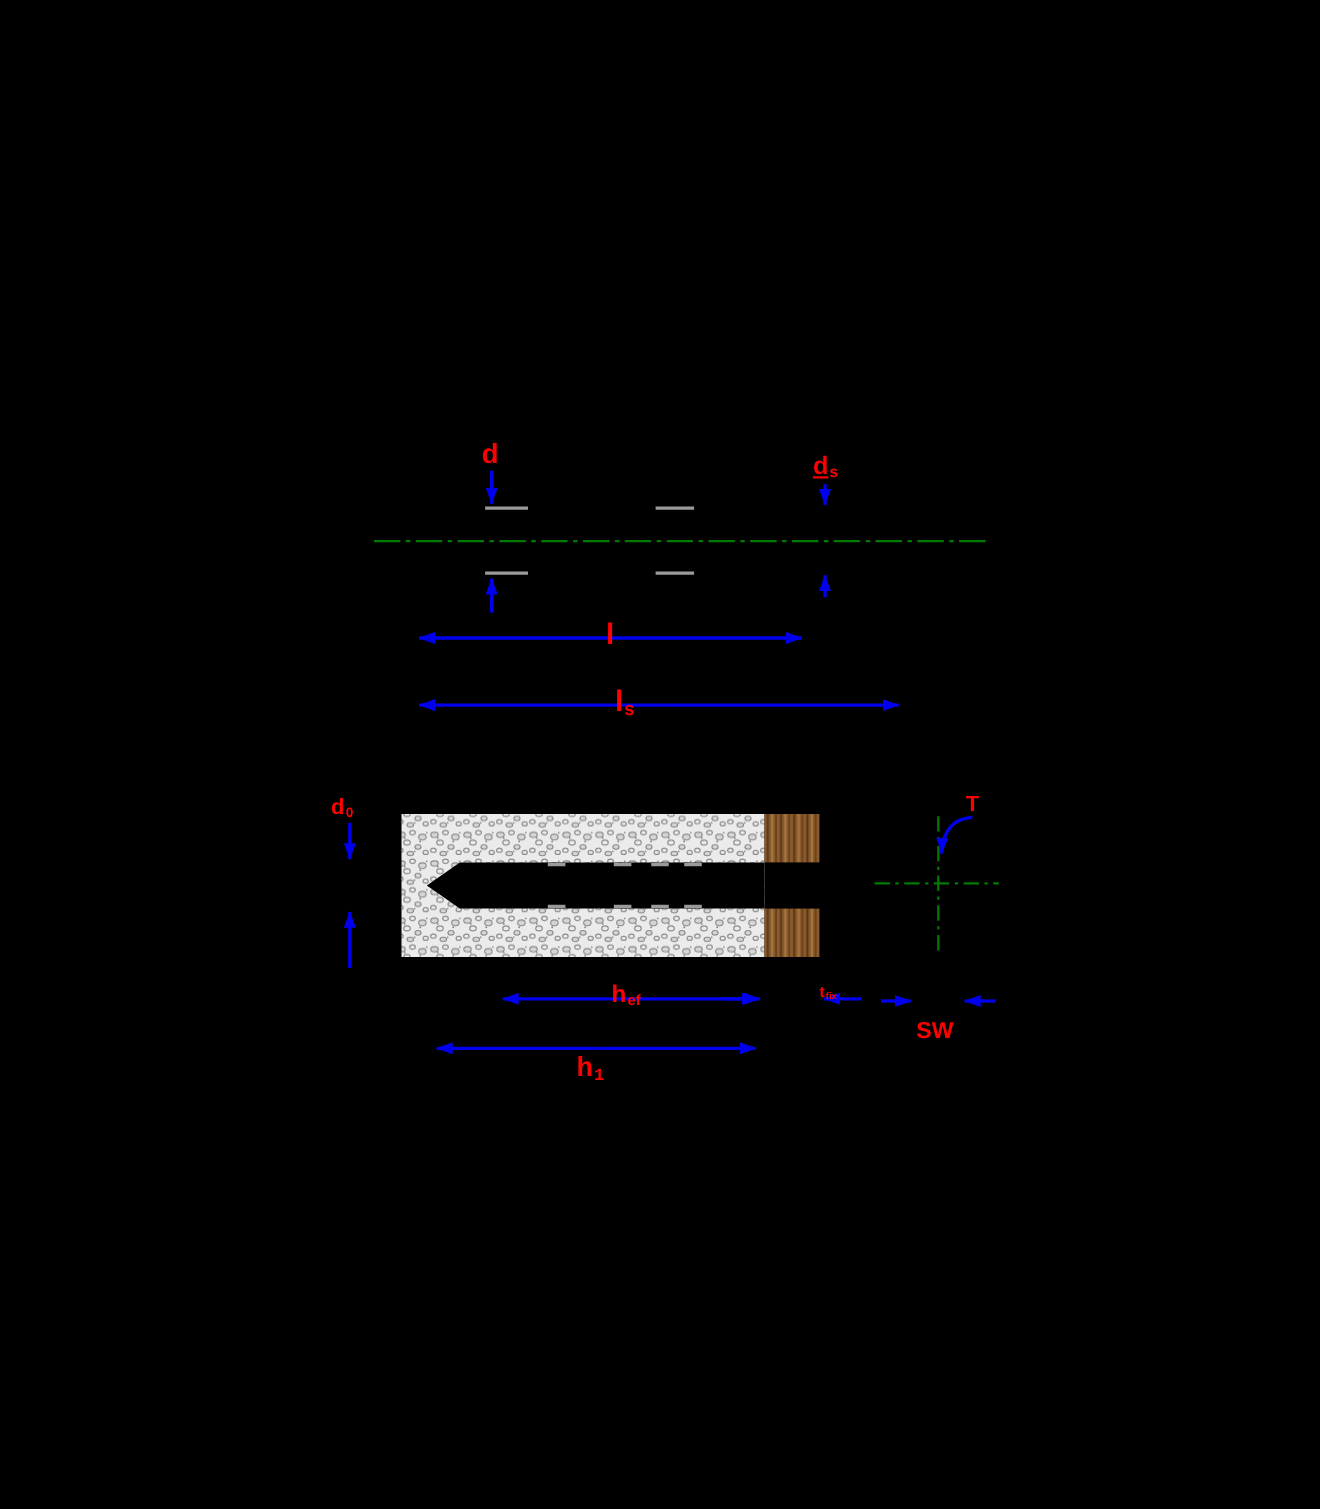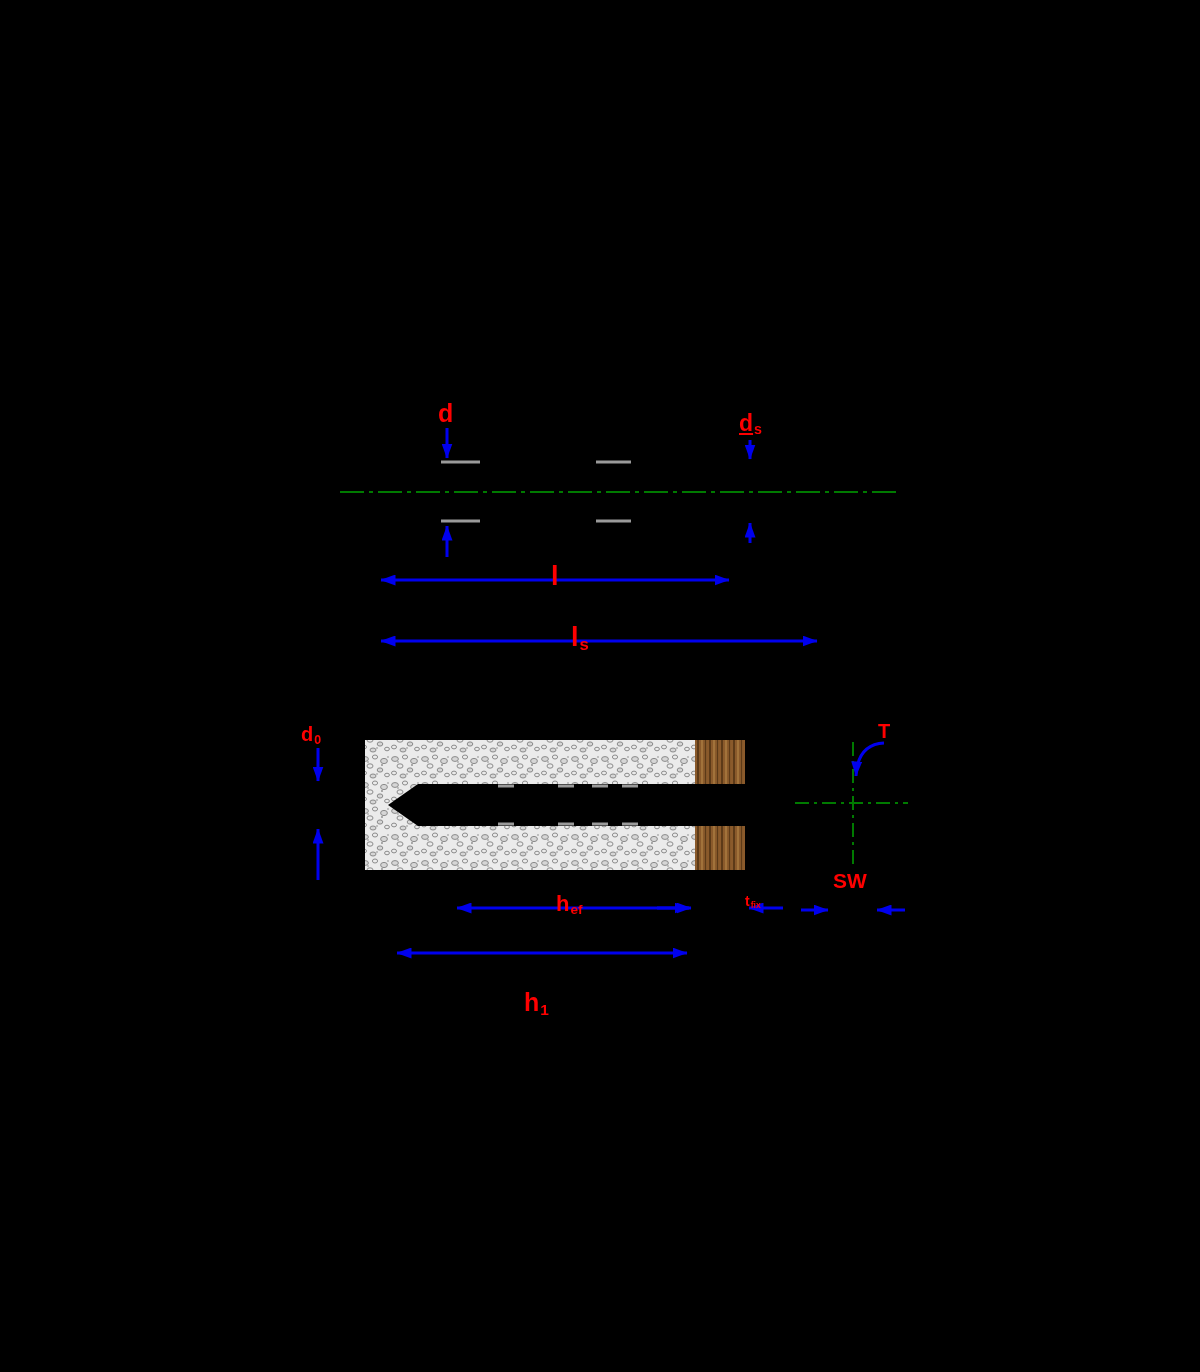--- a/index.html
+++ b/index.html
@@ -26,27 +26,27 @@
   .grain-d{stroke:var(--wood_grain,#5c3a18);}
   .grain-l{stroke:var(--wood_light,#a8793f);}
 
   
   .lbl{position:absolute;font-weight:700;color:var(--label_red,#ff0000);line-height:1;white-space:nowrap;}
   .lbl .sub{font-size:0.62em;position:relative;top:0.24em;margin-left:1px;font-weight:700;}
 
   .lbl-d   {left:438px;top:401px;font-size:25px;}
   .lbl-ds  {left:739px;top:412px;font-size:23px;text-decoration:underline;}
   .lbl-l   {left:551px;top:563px;font-size:27px;}
-  .lbl-ls  {left:571px;top:624px;font-size:27px;}
+  .lbl-ls  {left:559px;top:624px;font-size:27px;}
   .lbl-d0  {left:301px;top:724px;font-size:20px;}
   .lbl-T   {left:878px;top:721px;font-size:20px;}
   .lbl-hef {left:556px;top:893px;font-size:22px;}
   .lbl-tfix{left:701px;top:894px;font-size:14px;margin-left:44px;}
-  .lbl-sw  {left:833px;top:870px;font-size:21px;}
-  .lbl-h1  {left:524px;top:990px;font-size:25px;}
+  .lbl-sw  {left:833px;top:927px;font-size:21px;}
+  .lbl-h1  {left:524px;top:959px;font-size:25px;font-family:Liberation Mono, monospace;}
 </style>
 </head>
 <body>
 
 <div class="canvas">
 
   <svg class="diagram" width="1200" height="1372" viewBox="0 0 1200 1372">
     <defs>
       <marker id="arr" orient="auto" markerUnits="userSpaceOnUse" markerWidth="15" markerHeight="11" viewBox="0 0 15 11" refX="14.5" refY="5.5">
         <path d="M0,0 L15,5.5 L0,11 Z" class="mk"></path>

